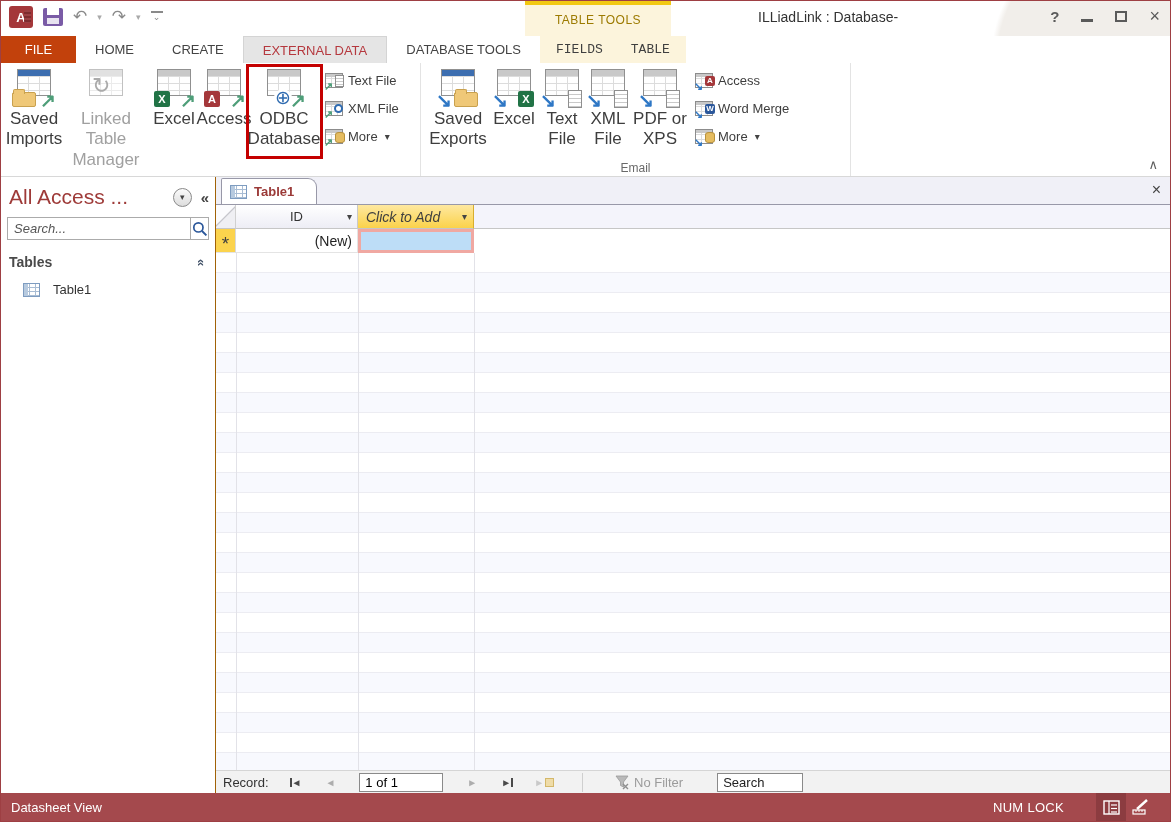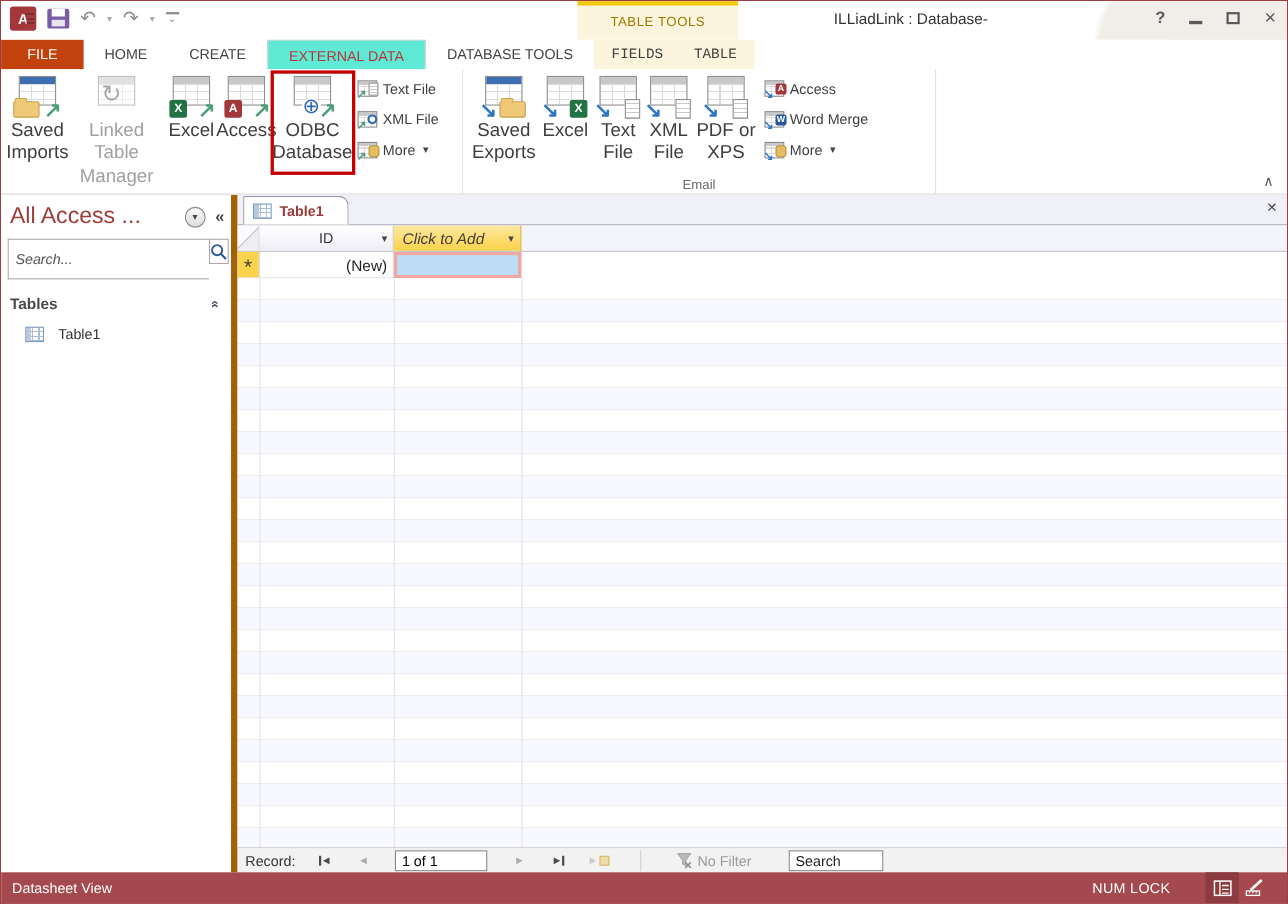--- a/index.html
+++ b/index.html
@@ -30,21 +30,21 @@
   .win-controls{ position:absolute; right:10px; top:6px; display:flex; align-items:center; gap:22px; color:#5A5A5A; }
   .wc-help{ font-size:15px; font-weight:bold; }
   .wc-min{ width:12px; height:3px; background:#5A5A5A; margin-top:9px; }
   .wc-max{ width:12px; height:11px; border:2px solid #5A5A5A; }
   .wc-close{ font-size:18px; line-height:18px; }
 
   
   .tabrow{ height:27px; display:flex; align-items:stretch; background:#fff; flex:0 0 auto; font-size:13px; }
   .tab-file{ width:75px; background:#c2410c; color:#fff; display:flex; align-items:center; justify-content:center; }
   .tab{ padding:0 19px; display:flex; align-items:center; color:#444; }
-  .tab.selected{ color:#B5383E; border:1px solid #D4D4D4; border-bottom:none; background:#5eead4; }
+  .tab.selected{ color:#B5383E; border:1px solid #D4D4D4; border-bottom:none; background:#e5e5e5; }
   .ctx-tabs{ width:146px; background:#FCF4DC; display:flex; justify-content:center; }
   .ctx-tabs .tab{ padding:0 14px; color:#3F3F3F;font-family:Liberation Mono, monospace; }
 
   
   .ribbon{ height:114px; background:#fff; border-bottom:1px solid #D8D8D8; position:relative; flex:0 0 auto; }
   .rgroup{ position:absolute; top:0; bottom:0; border-right:1px solid #E3E3E3; }
   .rg-import{ left:0; width:420px; }
   .rg-export{ left:420px; width:430px; }
   .rg-label{ position:absolute; bottom:1px; left:0; right:0; text-align:center; font-size:12px; color:#696969; }
   .btnrow{ display:flex; padding:2px 0 0 4px; height:94px; }
@@ -101,28 +101,28 @@
          font-size:8px; font-weight:bold; text-align:center; line-height:10px; }
   .mini .m-arr{ position:absolute; left:-2px; bottom:-4px; font-size:11px; font-weight:bold; line-height:10px; }
   .green{ color:#4E9E79; } .blue{ color:#2E77C5; }
   .mcaret{ color:#444; font-size:10px; margin-left:2px; }
   .hl{ position:relative; }
   .hlbox{ position:absolute; left:-3px; top:-1px; right:-4px; bottom:-2px; border:3px solid #C40000; pointer-events:none; }
   .collapse-rib{ position:absolute; right:12px; bottom:4px; color:#5E5E5E; font-size:13px; }
 
   
   .main{ flex:1; display:flex; min-height:0; }
-  .navpane{ width:215px; border-right:6px solid #a16207; background:#fff; display:flex; flex-direction:column; flex:0 0 auto; }
+  .navpane{ width:215px; border-right:1px solid #a16207; background:#fff; display:flex; flex-direction:column; flex:0 0 auto; }
   .np-titlerow{ display:flex; align-items:center; padding:8px 6px 2px 8px; }
   .np-title{ color:#9E3A38; font-size:21px; flex:1; white-space:nowrap; overflow:hidden; }
   .np-menu{ width:19px; height:19px; border:1px solid #8A8A8A; border-radius:50%;
             background:linear-gradient(#FBFBFB,#DDD); color:#444; font-size:9px; display:flex; align-items:center; justify-content:center; }
   .np-shutter{ color:#444; font-size:15px; margin-left:9px; font-weight:bold; }
   .np-searchrow{ display:flex; margin:6px 6px 2px 6px; }
-  .np-search{ flex:1; height:37px; border:1px solid #ABABAB; border-right:none; padding-left:6px; font-size:13px;
+  .np-search{ flex:1; height:23px; border:1px solid #ABABAB; border-right:none; padding-left:6px; font-size:13px;
               font-family:"Liberation Sans",sans-serif; outline:none; }
   .np-search::placeholder{ font-style:italic; color:#555; }
   .np-searchbtn{ width:25px; height:23px; border:1px solid #ABABAB; background:#fff; display:flex; align-items:center; justify-content:center; }
   .np-grouprow{ display:flex; align-items:center; padding:12px 10px 4px 8px; }
   .np-group{ font-size:14px; font-weight:bold; color:#4A4A4A; flex:1; }
   .np-chevup{ color:#44546A; font-size:13px; transform:rotate(90deg); font-weight:bold; }
   .np-item{ display:flex; align-items:center; gap:13px; padding:8px 0 0 22px; font-size:13px; color:#333; }
   .tbl-mini{ width:17px; height:14px; border:1px solid #7E9CC0; background:
        linear-gradient(90deg,#B7CADF 0 4px, transparent 4px),
        repeating-linear-gradient(90deg, transparent 0 5px, #A9BDD4 5px 6px),

